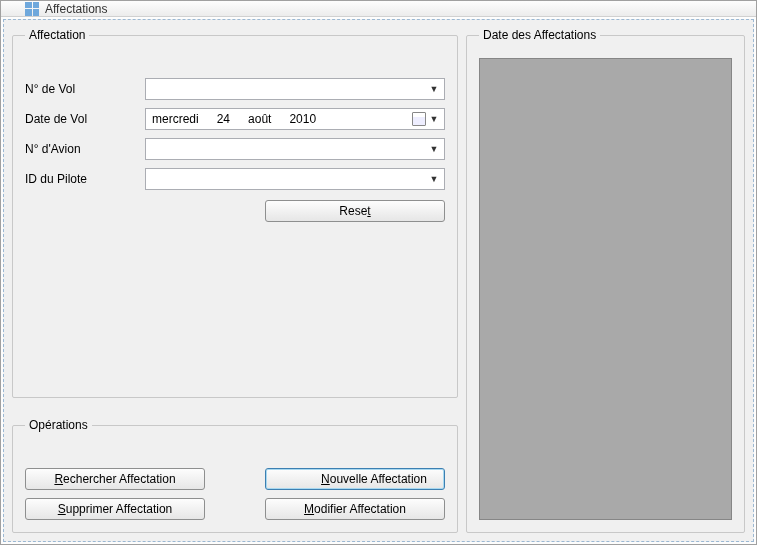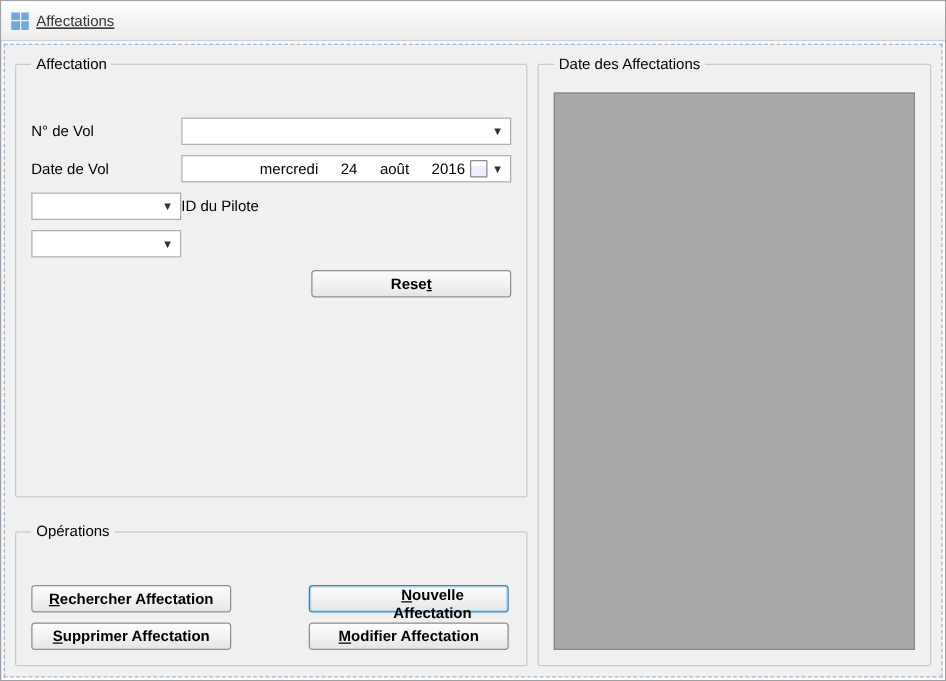--- a/index.html
+++ b/index.html
@@ -16,25 +16,24 @@
     height: 545px;
     background: #fdfdfd;
     border: 1px solid #a0a0a0;
     display: flex;
     flex-direction: column;
   }
   .titlebar {
     display: flex;
     align-items: center;
     gap: 6px;
-    padding: 4px 8px;
+    padding: 4px 24px;
     background: linear-gradient(#fdfdfd,#ececec);
     border-bottom: 1px solid #d0d0d0;
-    height: 32px;
-    text-decoration: underline;
+    height: 16px;
   }
   .titlebar .app-icon {
     width: 14px; height: 14px;
     display: grid; grid-template-columns: 1fr 1fr; grid-template-rows: 1fr 1fr;
     gap: 1px;
   }
   .app-icon span { background:#6fa8dc; }
   .titlebar-title { font-size: 12px; color:#333; }
   .client {
     flex: 1;
@@ -92,21 +91,20 @@
   .datepicker {
     position: relative;
     background: #fff;
     border: 1px solid #abadb3;
     height: 22px;
     display: flex;
     align-items: center;
     padding: 0 36px 0 6px;
     font-size: 12px;
     gap: 18px;
-    justify-content: flex-end;
   }
   .datepicker .cal-icon {
     position: absolute;
     right: 18px; top: 3px;
     width: 14px; height: 14px;
     border: 1px solid #888;
     background: linear-gradient(#fff 35%, #eef 35%);
     border-radius: 1px;
   }
   .reset-row {
@@ -119,21 +117,21 @@
     height: 22px;
     min-width: 100px;
     padding: 0 10px;
     background: linear-gradient(#fdfdfd,#e6e6e6);
     border: 1px solid #8e8f8f;
     border-radius: 3px;
     font: inherit;
     color: #000;
     cursor: default;
   }
-  .winbtn.wide { width: 160px; font-weight: bold; }
+  .winbtn.wide { width: 180px; }
   .winbtn.default {
     border: 1px solid #3c7fb1;
     box-shadow: 0 0 0 1px #a8d8f0 inset;
     padding-left: 48px;
   }
   .mnemonic { text-decoration: underline; }
   .ops-grid {
     display: grid;
     grid-template-columns: 1fr 1fr;
     column-gap: 60px;
@@ -179,25 +177,26 @@
           <div class="combobox">
             <span></span>
             <span class="arrow">▼</span>
           </div>
 
           <div class="form-label">Date de Vol</div>
           <div class="datepicker">
             <span>mercredi</span>
             <span>24</span>
             <span>août</span>
-            <span>2016</span>
+            <span>2010</span>
             <span class="cal-icon"></span>
             <span class="arrow">▼</span>
           </div>
 
+          <div class="form-label">N° d'Avion</div>
           <div class="combobox">
             <span></span>
             <span class="arrow">▼</span>
           </div>
 
           <div class="form-label">ID du Pilote</div>
           <div class="combobox">
             <span></span>
             <span class="arrow">▼</span>
           </div>

